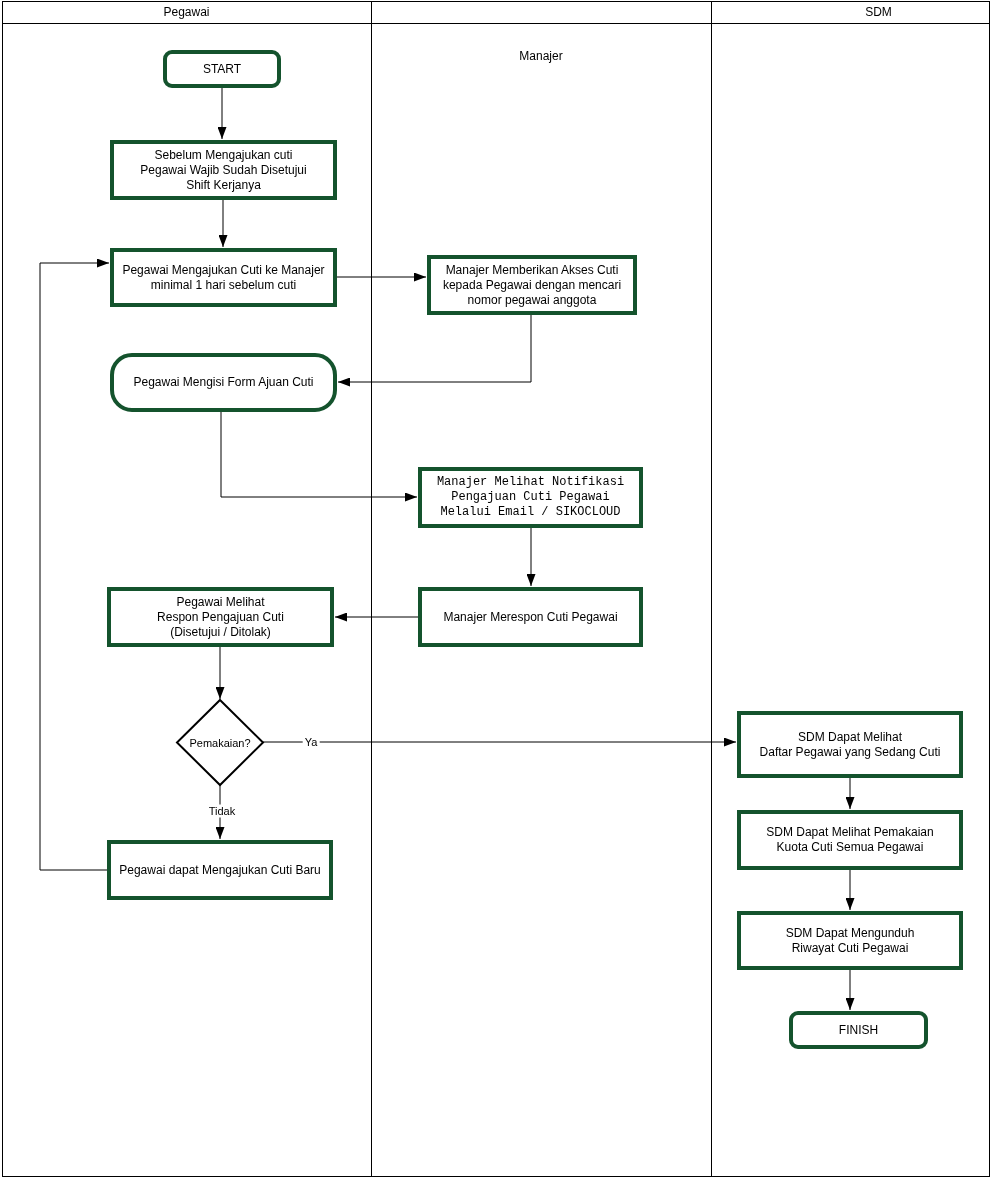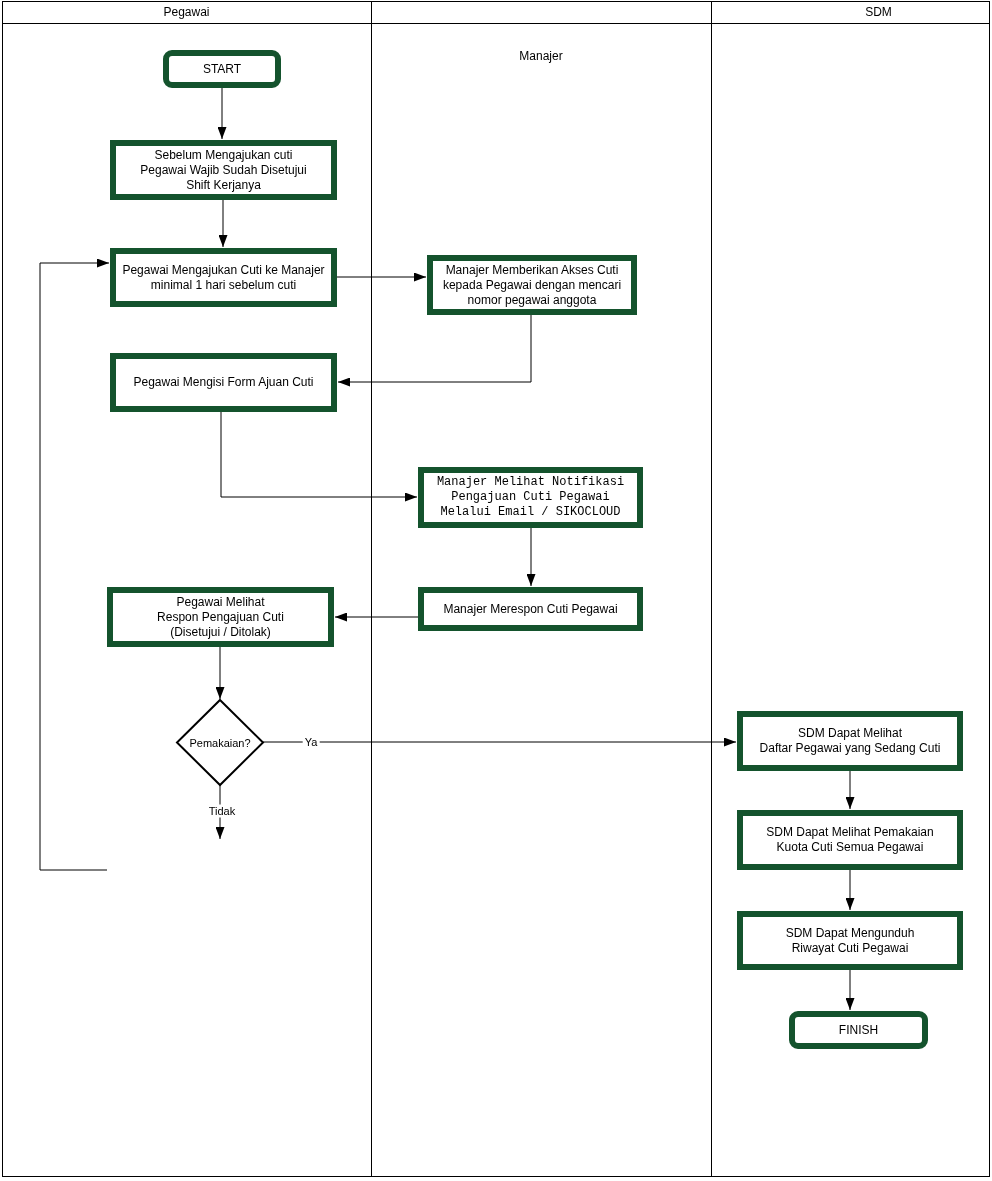--- a/index.html
+++ b/index.html
@@ -45,43 +45,43 @@
     font-weight: normal;
     font-size: 12px;
   }
   .ll-0 { left: 2px;   width: 369px; }
   .ll-1 { left: 371px; width: 340px; margin-top: 44px; }
   .ll-2 { left: 711px; width: 279px; padding-left: 28px; }
 
   .node {
     position: absolute;
     box-sizing: border-box;
-    border: 6px solid #14532d;
+    border: 4px solid #14532d;
     background: #ffffff;
     display: flex;
     align-items: center;
     justify-content: center;
     text-align: center;
     white-space: pre-line;
     font-size: 12px;
     line-height: 15px;
     padding: 2px;
   }
   .rounded { border-radius: 9px; }
 
   .n-start    { left: 163px; top: 50px;  width: 118px; height: 38px; }
   .n-shift    { left: 110px; top: 140px; width: 227px; height: 60px; }
   .n-ajukan   { left: 110px; top: 248px; width: 227px; height: 59px; }
-  .n-form     { left: 110px; top: 353px; width: 227px; height: 59px; }
+  .n-form     { left: 110px; top: 353px; width: 227px; height: 59px; border-radius: 22px; }
   .n-respon   { left: 107px; top: 587px; width: 227px; height: 60px; }
   .n-cutibaru { left: 107px; top: 840px; width: 226px; height: 60px; }
   .n-akses    { left: 427px; top: 247px; width: 210px; height: 60px; margin-top: 8px; }
   .n-notif    { left: 418px; top: 467px; width: 225px; height: 61px; font-family: Liberation Mono, monospace; }
-  .n-merespon { left: 418px; top: 587px; width: 225px; height: 44px; }
-  .n-daftar   { left: 737px; top: 711px; width: 226px; height: 60px; }
+  .n-merespon { left: 418px; top: 587px; width: 225px; height: 60px; }
+  .n-daftar   { left: 737px; top: 711px; width: 226px; height: 67px; }
   .n-kuota    { left: 737px; top: 810px; width: 226px; height: 60px; }
   .n-unduh    { left: 737px; top: 911px; width: 226px; height: 59px; }
   .n-finish   { left: 789px; top: 1011px; width: 139px; height: 38px; }
 
   .diamond-label {
     position: absolute;
     left: 177px;
     top: 700px;
     width: 86px;
     height: 85px;
@@ -145,20 +145,21 @@
   <div class="node n-shift">Sebelum Mengajukan cuti
 Pegawai Wajib Sudah Disetujui
 Shift Kerjanya</div>
   <div class="node n-ajukan">Pegawai Mengajukan Cuti ke Manajer
 minimal 1 hari sebelum cuti</div>
   <div class="node n-form">Pegawai Mengisi Form Ajuan Cuti</div>
   <div class="node n-respon">Pegawai Melihat
 Respon Pengajuan Cuti
 (Disetujui / Ditolak)</div>
   <div class="diamond-label">Pemakaian?</div>
+  <div class="node n-cutibaru">Pegawai dapat Mengajukan Cuti Baru</div>
 
   <div class="node n-akses">Manajer Memberikan Akses Cuti
 kepada Pegawai dengan mencari
 nomor pegawai anggota</div>
   <div class="node n-notif">Manajer Melihat Notifikasi
 Pengajuan Cuti Pegawai
 Melalui Email / SIKOCLOUD</div>
   <div class="node n-merespon">Manajer Merespon Cuti Pegawai</div>
 
   <div class="node n-daftar">SDM Dapat Melihat

